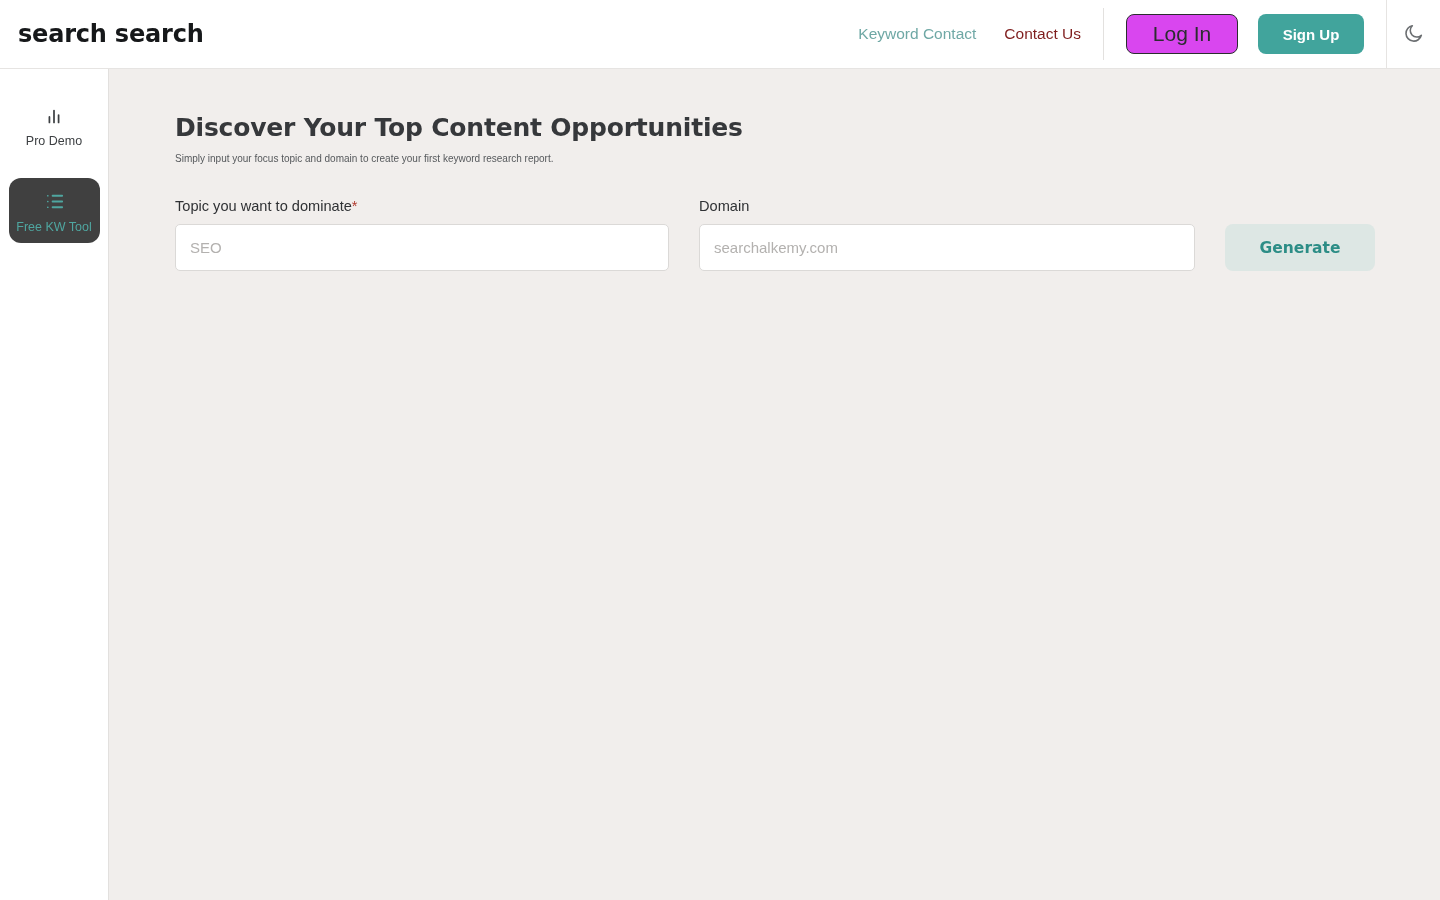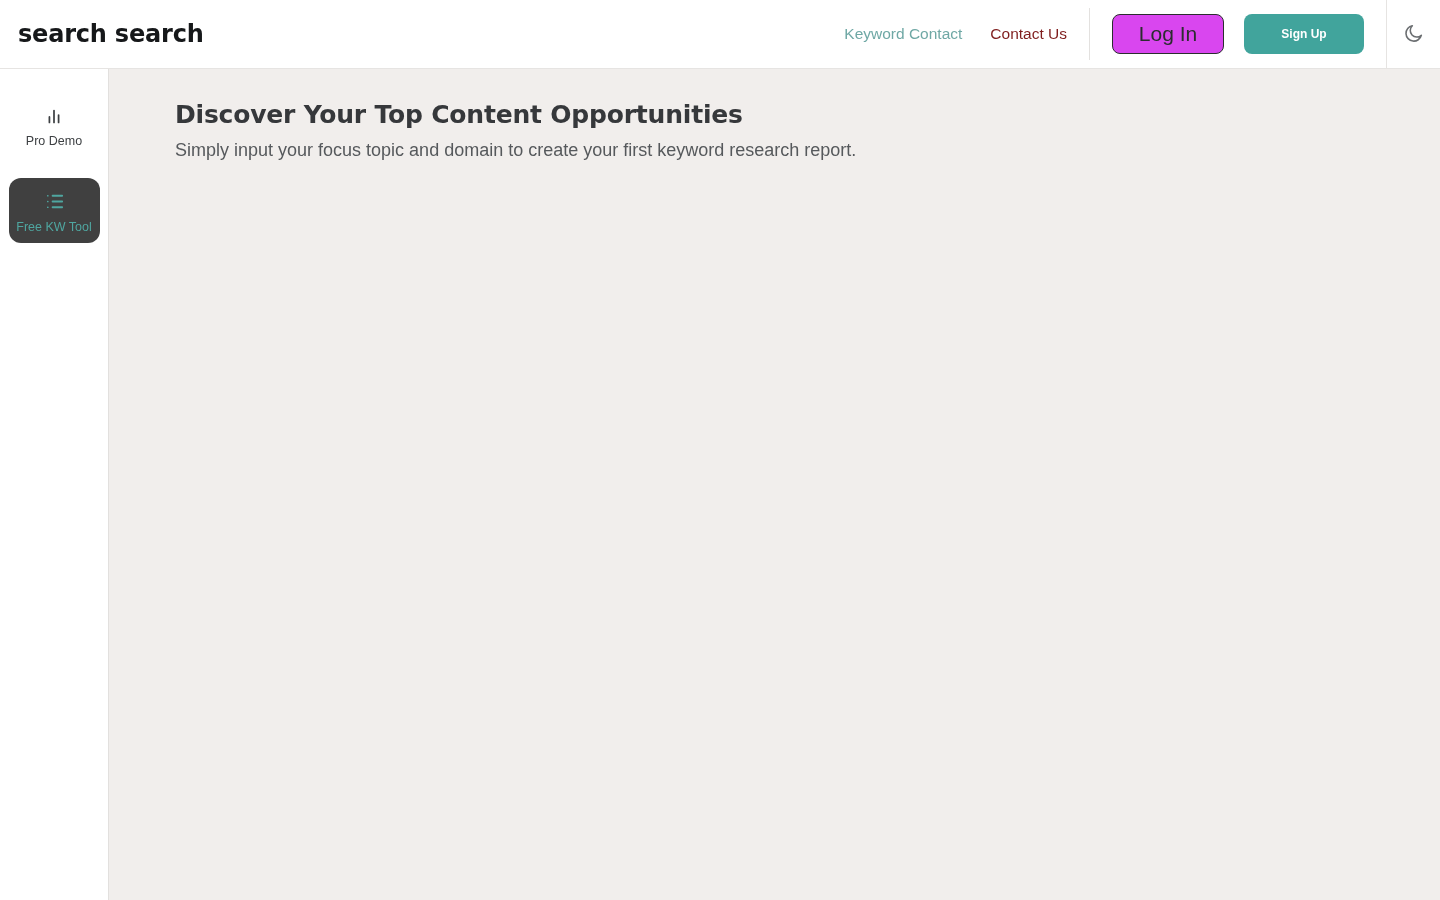--- a/index.html
+++ b/index.html
@@ -73,28 +73,28 @@
     background: #d946ef;
     color: #2b2d2f;
     font-family: "Liberation Sans", sans-serif;
     font-size: 21px;
     cursor: pointer;
     display: flex;
     align-items: center;
     justify-content: center;
   }
   .btn-signup {
-    width: 120px;
+    width: 106px;
     height: 40px;
     border: none;
     border-radius: 8px;
     background: #41a49c;
     color: #ffffff;
     font-family: "Liberation Sans", sans-serif;
-    font-size: 12px;
+    font-size: 15px;
     font-weight: 600;
     cursor: pointer;
     display: flex;
     align-items: center;
     justify-content: center;
   }
   .hdr-divider-2 {
     width: 1px;
     height: 69px;
     background: #e6e4e2;
@@ -148,34 +148,34 @@
     line-height: 1;
     white-space: nowrap;
   }
   .side-item.active .side-label { color: #4fa6a0; }
   .side-icon { display: block; line-height: 0; }
 
   
   .main {
     flex: 1 1 auto;
     background: #f1eeec;
-    padding: 32px 0 0 66px;
+    padding: 45px 0 0 66px;
     overflow: hidden;
   }
   .page-title {
     font-family: "DejaVu Sans", sans-serif;
     font-size: 25px;
     font-weight: 700;
     letter-spacing: -0.2px;
     color: #36383b;
     line-height: 1.15;
   }
   .page-sub {
     margin-top: 9px;
-    font-size: 18px;
+    font-size: 10px;
     color: #56595c;
     line-height: 1.3;
   }
 
   .form-row {
     margin-top: 34px;
     display: flex;
     align-items: flex-end;
     gap: 30px;
   }
@@ -281,15 +281,32 @@
       <span class="side-label">Free KW Tool</span>
     </div>
 
   </aside>
 
   <main class="main">
 
     <h1 class="page-title">Discover Your Top Content Opportunities</h1>
     <p class="page-sub">Simply input your focus topic and domain to create your first keyword research report.</p>
 
+    <div class="form-row">
+
+      <div class="field topic">
+        <label class="field-label">
+          <span>Topic you want to dominate</span><span class="req">*</span>
+        </label>
+        <input class="text-input" type="text" placeholder="SEO" style="">
+      </div>
+
+      <div class="field domain">
+        <label class="field-label">Domain</label>
+        <input class="text-input" type="text" placeholder="searchalkemy.com" style="">
+      </div>
+
+      <button class="btn-generate">Generate</button>
+
+    </div>
 
   </main>
 </div>
 
 </body></html>

